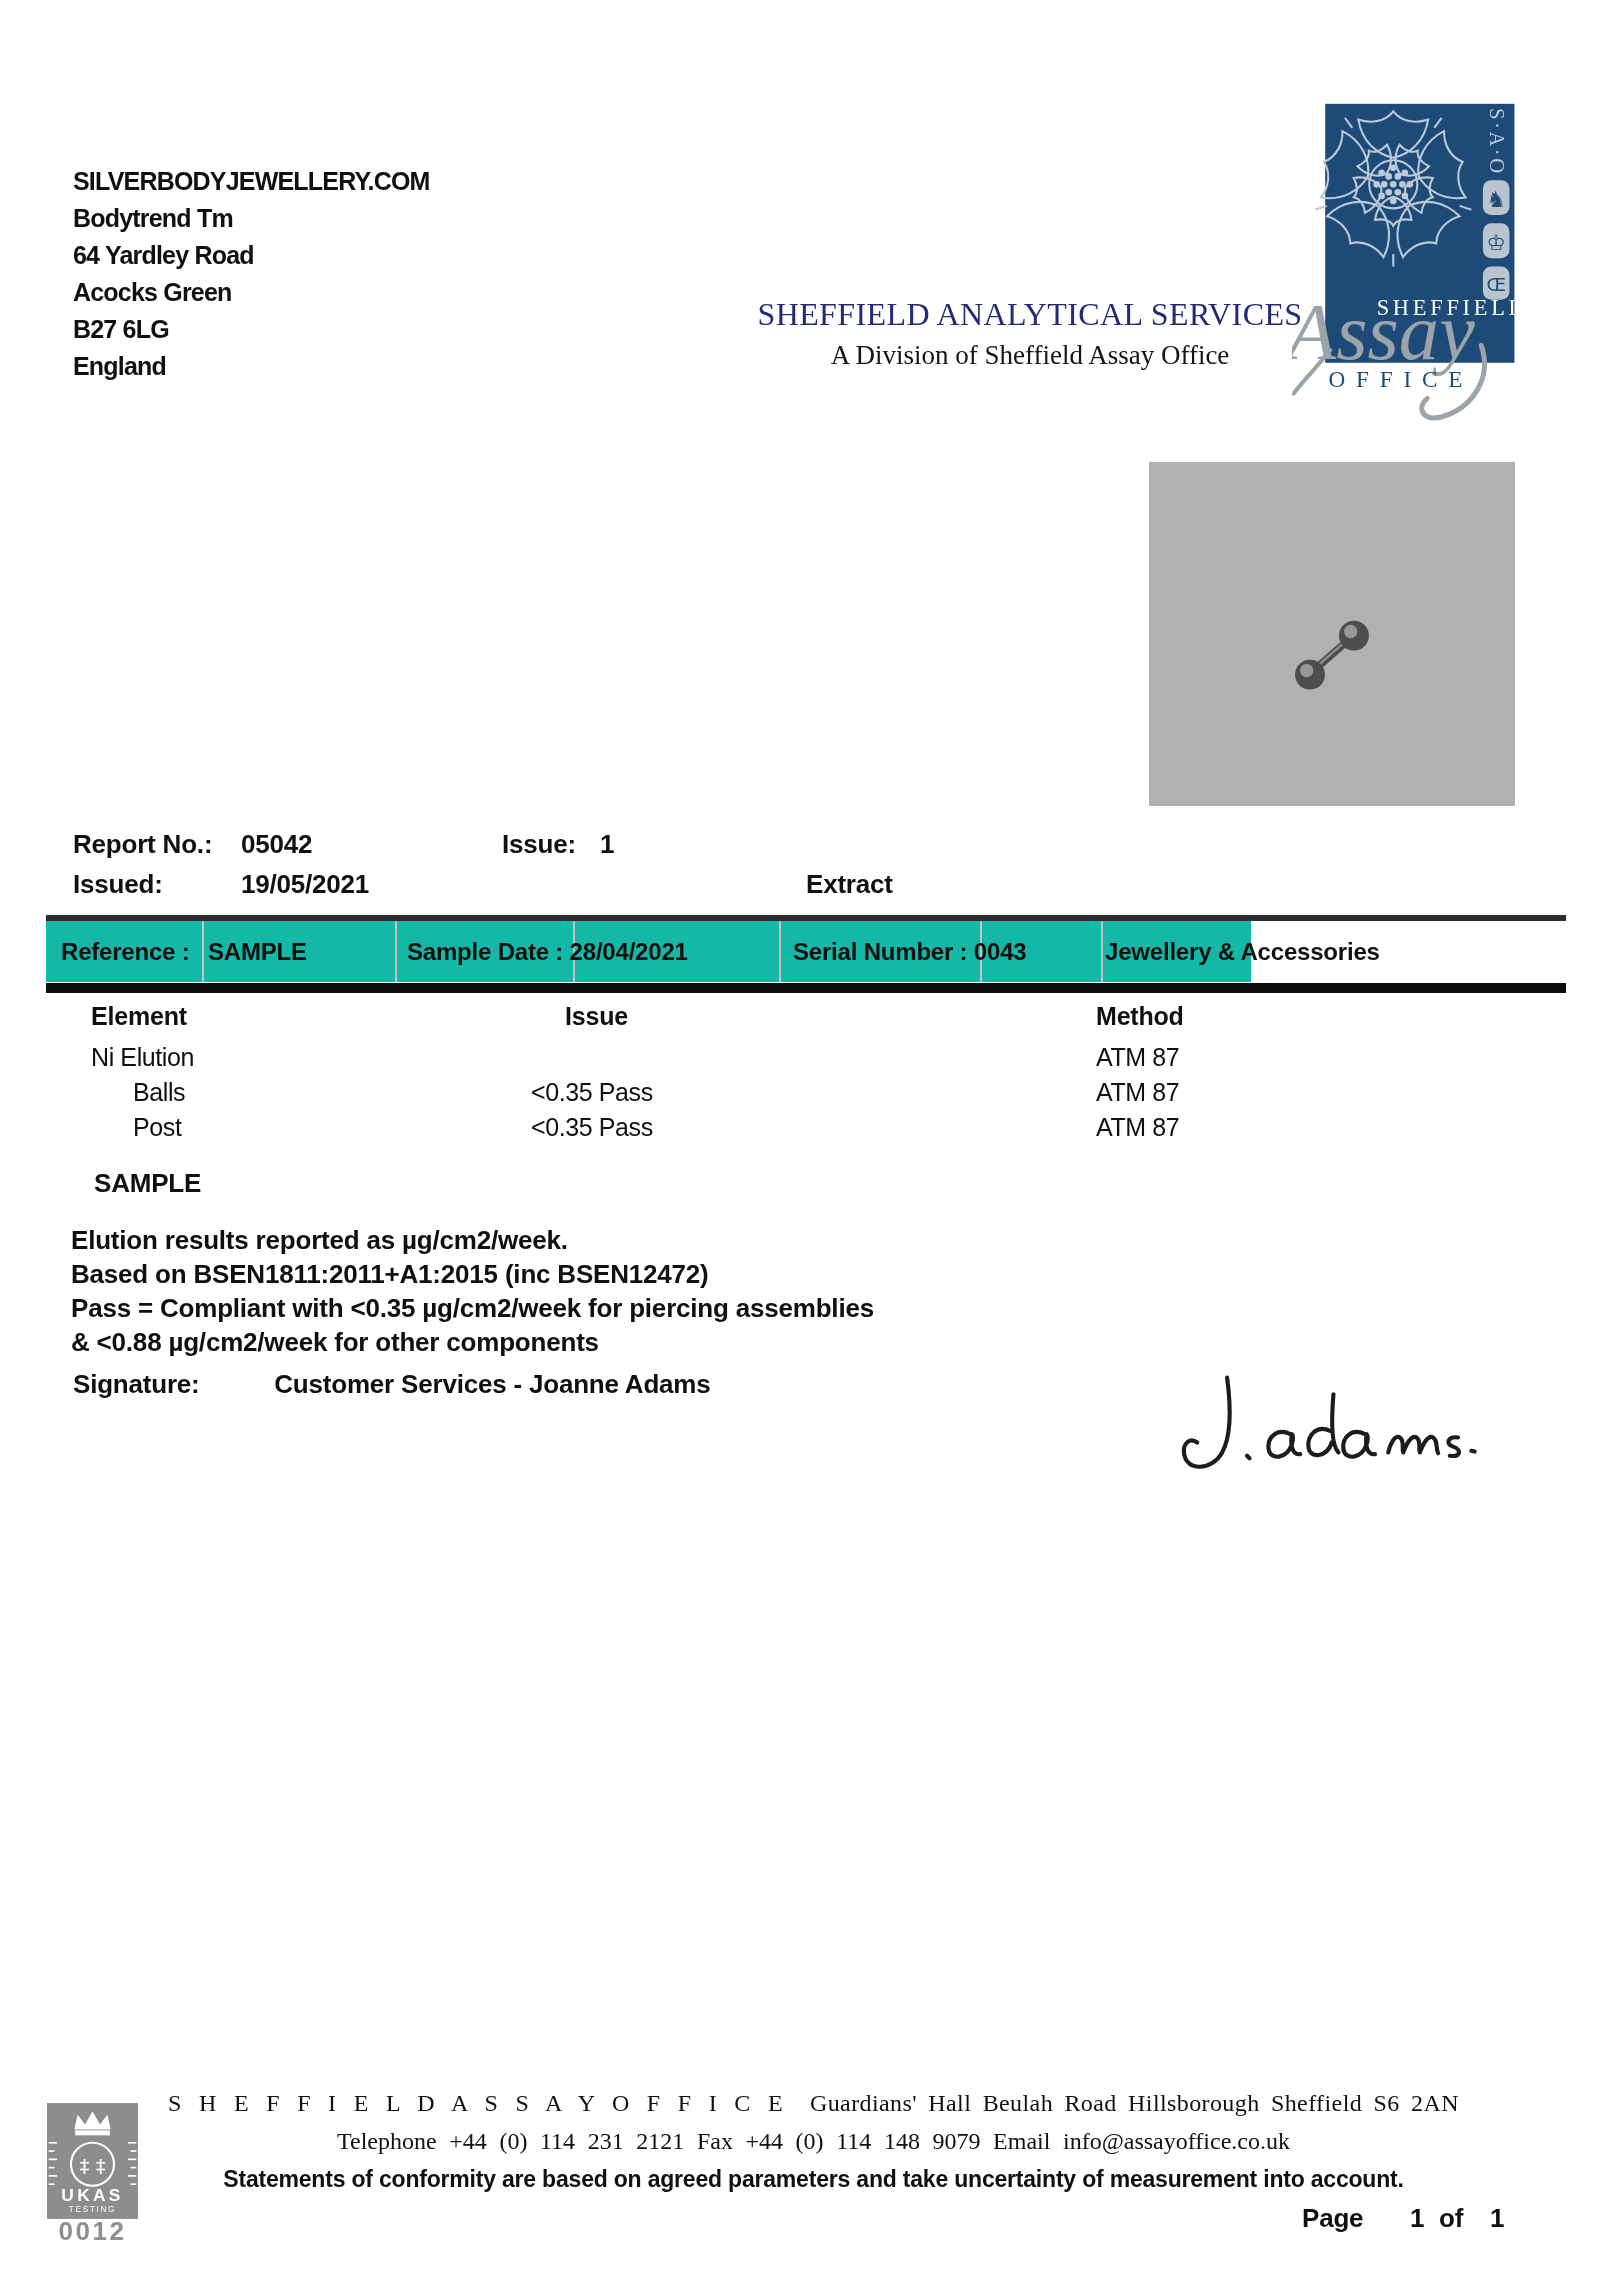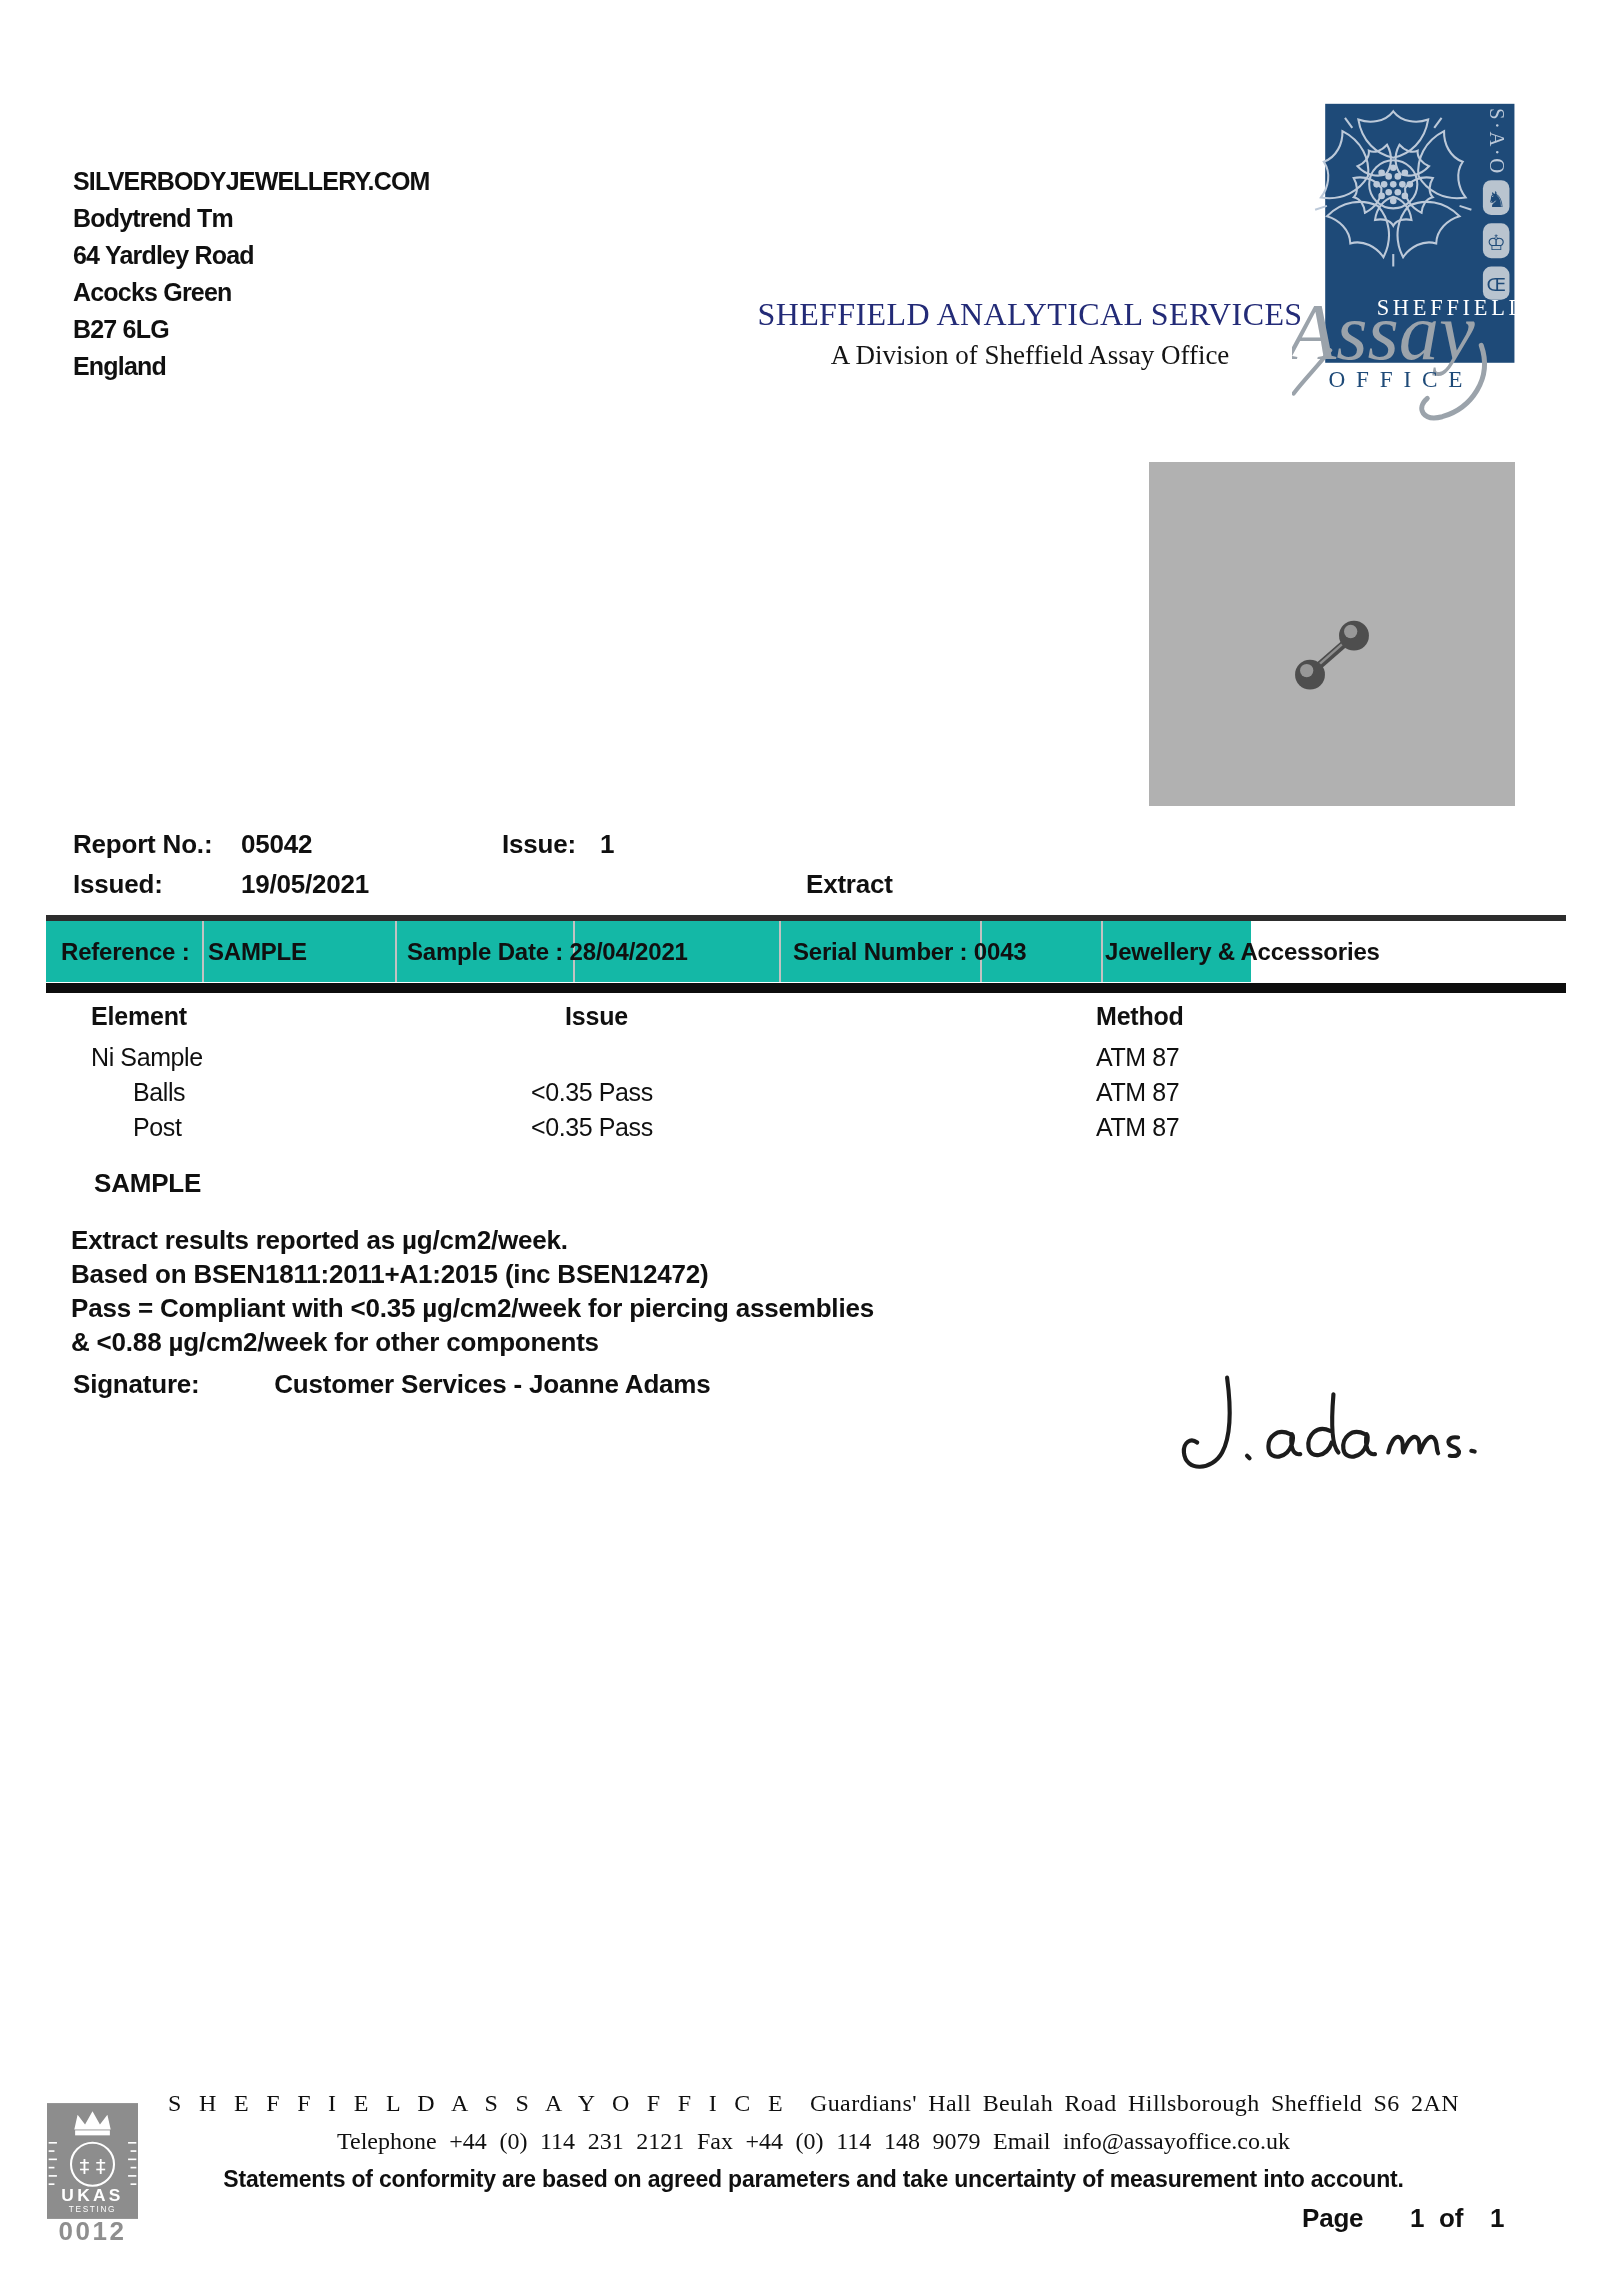--- a/index.html
+++ b/index.html
@@ -166,41 +166,41 @@
     <span class="bar-text" style="left:1059px;">Jewellery &amp; Accessories</span>
   </div>
   <div id="rule-bottom" class="abs"></div>
 
   <div>
     <span class="abs th" style="left:91px;top:1002px;">Element</span>
     <span class="abs th" style="left:565px;top:1002px;">Issue</span>
     <span class="abs th" style="left:1096px;top:1002px;">Method</span>
     <div id="results-rows" class="abs" style="left:0;top:0;width:0;height:0;">
         <div class="result-row" style="top: 1043px;">
-          <span class="cell-element">Ni Sample</span>
+          <span class="cell-element">Ni Elution</span>
           <span class="cell-result"></span>
           <span class="cell-method">ATM 87</span>
         </div>
         <div class="result-row" style="top: 1078px;">
           <span class="cell-element indent">Balls</span>
           <span class="cell-result">&lt;0.35 Pass</span>
           <span class="cell-method">ATM 87</span>
         </div>
         <div class="result-row" style="top: 1113px;">
           <span class="cell-element indent">Post</span>
           <span class="cell-result">&lt;0.35 Pass</span>
           <span class="cell-method">ATM 87</span>
         </div>
       </div>
   </div>
 
   <span id="item-name" class="abs">SAMPLE</span>
 
   <div id="notes-block" class="abs">
-      <div>Extract results reported as µg/cm2/week.</div>
+      <div>Elution results reported as µg/cm2/week.</div>
       <div>Based on BSEN1811:2011+A1:2015 (inc BSEN12472)</div>
       <div>Pass = Compliant with &lt;0.35 µg/cm2/week for piercing assemblies</div>
       <div>&amp; &lt;0.88 µg/cm2/week for other components</div>
     </div>
 
   <div id="signature-row" class="abs">
     <span class="meta">Signature:</span>
     <span class="meta" style="margin-left:71px;">Customer Services - Joanne Adams</span>
   </div>
   <div id="handwritten-signature" class="abs" aria-label="J. adams.">

